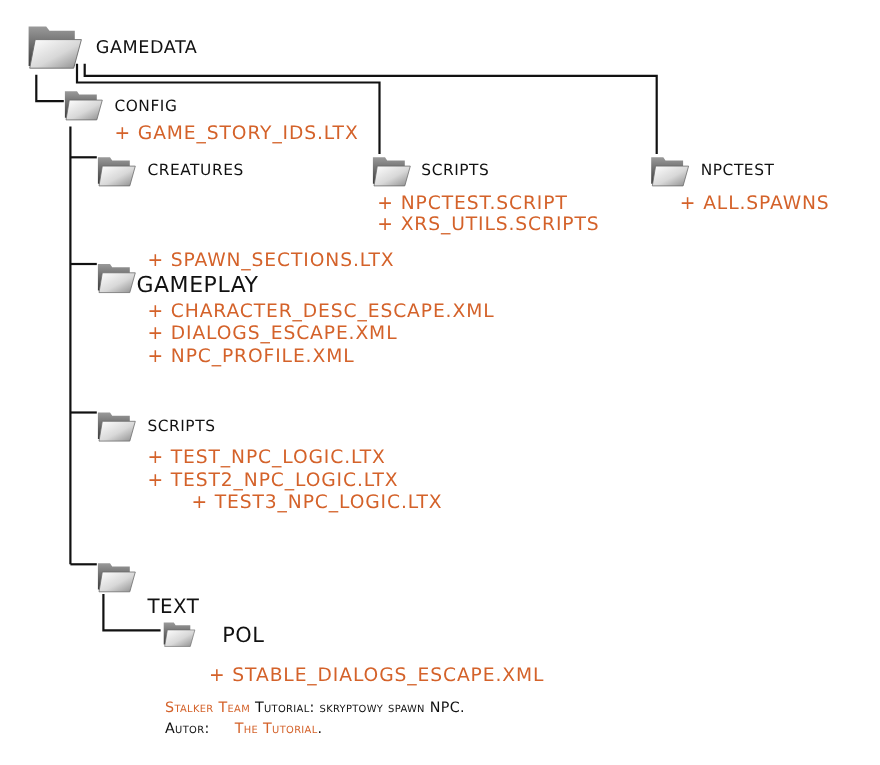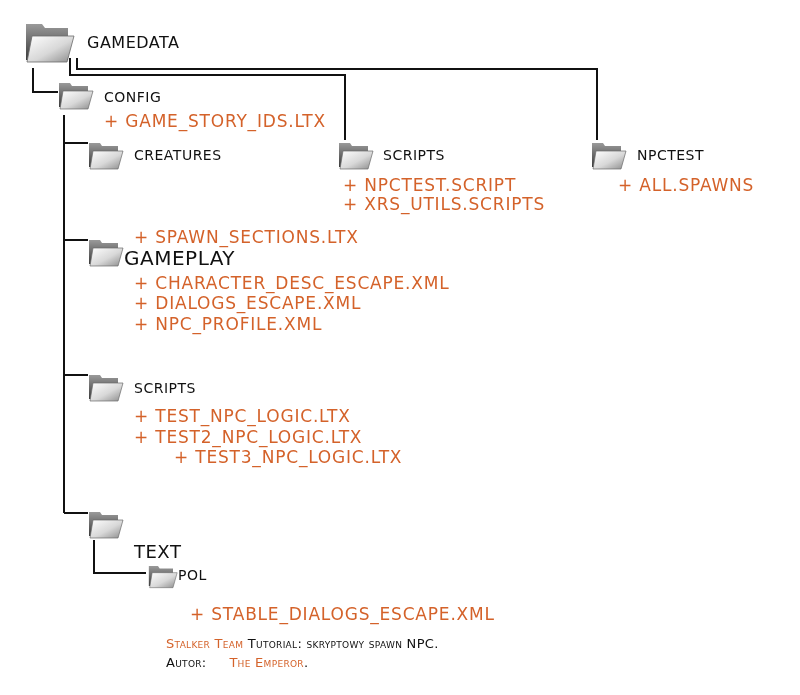--- a/index.html
+++ b/index.html
@@ -5,21 +5,21 @@
   html, body { margin:0; padding:0; background:#ffffff; }
   body { width:800px; height:695px; position:relative; overflow:hidden;
          font-family:"DejaVu Sans", sans-serif; }
   #lines { position:absolute; left:0; top:0; width:800px; height:695px; }
   .node { position:absolute; }
   .folder { position:absolute; }
   .label { position:absolute; color:#111; letter-spacing:0.5px; white-space:nowrap; }
   .file { position:absolute; color:#d4622a; font-size:17px; letter-spacing:0.8px; white-space:nowrap; }
   .credits { position:absolute; left:150px; font-size:13px; white-space:nowrap; color:#111; letter-spacing:0.3px; }
   .accent { color:#d4622a; }
-  .sc { font-variant: small-caps; margin-left: 16px; }
+  .sc { font-variant: small-caps; }
 </style>
 </head>
 <body>
 
 <svg id="lines" xmlns="http://www.w3.org/2000/svg">
   <defs>
     <linearGradient id="fgBack" x1="0" y1="0" x2="0" y2="1">
       <stop offset="0" stop-color="#9a9a9a"></stop>
       <stop offset="1" stop-color="#3a3a3a"></stop>
     </linearGradient>
@@ -120,25 +120,25 @@
     <path d="M5 11 L35 11 L30 29 L2 29 Z" fill="url(#fgFront)" stroke="#6a6a6a" stroke-width="0.7"></path>
   </svg>
   <div class="label" style="left:134px;top:519px;font-size:18px;margin-top:22px;">TEXT</div>
 </div>
 
 <div class="node">
   <svg class="folder" style="left:148px;top:563px;" width="30" height="26" viewBox="0 0 36 30">
     <path d="M1 3 L12 3 L14 6 L30 6 L30 27 L1 27 Z" fill="url(#fgBack)"></path>
     <path d="M5 11 L35 11 L30 29 L2 29 Z" fill="url(#fgFront)" stroke="#6a6a6a" stroke-width="0.7"></path>
   </svg>
-  <div class="label" style="left:178px;top:567px;font-size:14px;">POL</div>
+  <div class="label" style="left:202px;top:567px;font-size:19px;">POL</div>
   <div class="file" style="left:190px;top:604px;">+ STABLE_DIALOGS_ESCAPE.XML</div>
 </div>
 
 <div class="credits sc" style="top:636px;">
   <span class="accent">Stalker Team</span>
   <span>Tutorial: skryptowy spawn NPC.</span>
 </div>
 <div class="credits sc" style="top:655px;">
   <span>Autor:</span>
   <span style="display:inline-block;width:14px;"></span>
-  <span class="accent">The Emperor</span><span>.</span>
+  <span class="accent">The Tutorial</span><span>.</span>
 </div>
 
 </body></html>

